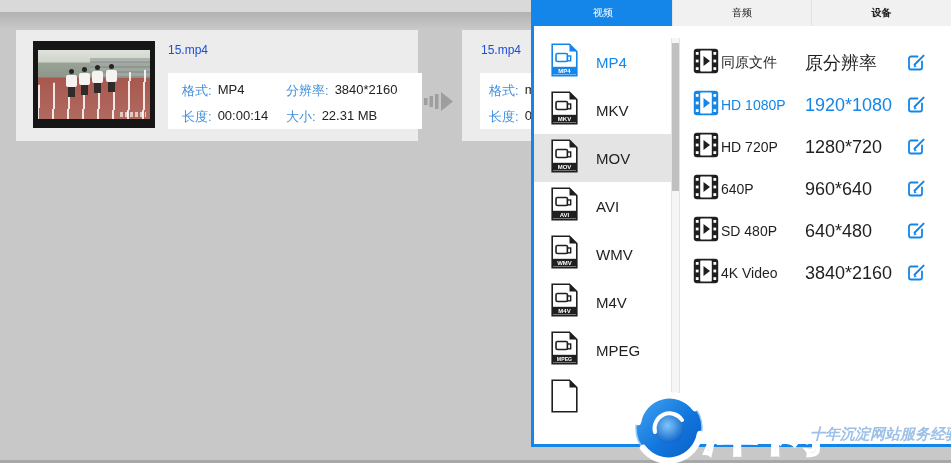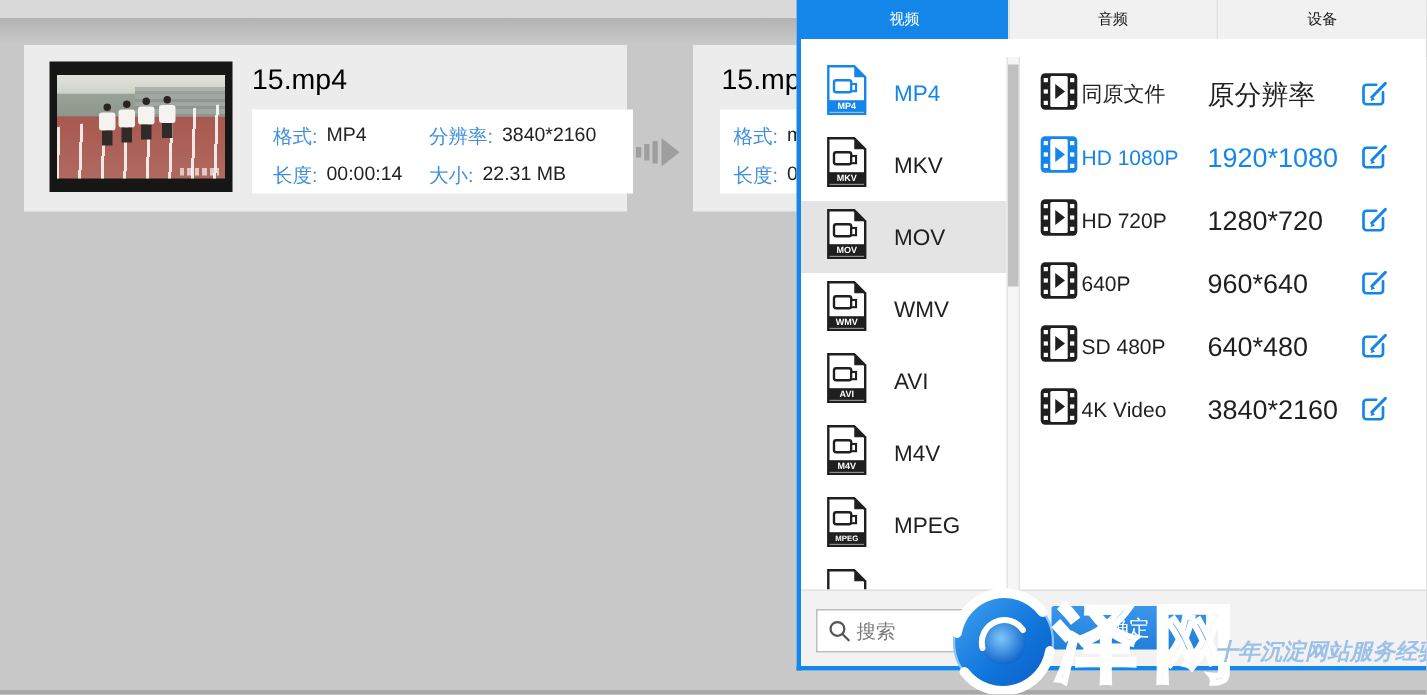--- a/index.html
+++ b/index.html
@@ -10,21 +10,21 @@
   
   .topbar   { position:absolute; left:0; top:0; width:951px; height:12px; background:#d9d9d9; z-index:0; }
   .topshadow{ position:absolute; left:0; top:12px; width:951px; height:17px;
               background:linear-gradient(#b2b2b2,#c8c8c8); z-index:0; }
   .bottomedge{ position:absolute; left:0; top:460px; width:951px; height:3px; background:#a8a8a8; z-index:0; }
 
   
   .card { position:absolute; top:30px; height:111px; background:#ececec; z-index:1; }
   .card.source { left:16px;  width:402px; }
   .card.target { left:462px; width:300px; }
-  .card-title { position:absolute; top:13px; font-size:19px; color:#000000; }
+  .card-title { position:absolute; top:13px; font-size:12px; color:#1d4ed8; }
   .source .card-title { left:152px; }
   .target .card-title { left:19px; }
   .infobox { position:absolute; top:43px; height:56px; background:#ffffff;
              padding:9px 0 0 14px; font-size:13px; }
   .source .infobox { left:152px; width:254px; }
   .target .infobox { left:18px;  width:254px; padding-left:9px; }
   .inforow { display:flex; margin-bottom:8px; white-space:nowrap; }
   .pair1 { width:104px; display:flex; }
   .pair2 { display:flex; }
   .ilabel { color:#3f8fdd; margin-right:6px; }
@@ -52,21 +52,21 @@
 
   
   .flow-arrow { position:absolute; left:424px; top:91px; z-index:1; }
 
   
   .panel { position:absolute; left:531px; top:0; width:420px; height:447px; z-index:2;
            border-left:3px solid #1486e9; border-bottom:3px solid #1486e9; background:#fff; }
   .tabs { display:flex; height:38px; }
   .tab  { width:140px; height:26px; display:flex; align-items:center; justify-content:center;
           font-size:10px; color:#1b1b1b; background:#f1f1f1; border-right:1px solid #e3e3e3; }
-  .tab:last-child { border-right:none; }
+  .tab:last-child { border-right:none;font-weight:bold; }
   .tab.active { background:#1486e9; color:#fff; }
 
   .panel-body { position:relative; height:355px; display:flex; }
   .sidebar { width:137px; background:#fff; }
   .side-row { height:48px; display:flex; align-items:center; padding-left:16px; color:#1f1f1f; }
   .side-row.hover { background:#e4e4e4; }
   .side-row .flabel { margin-left:17px; font-size:15px; }
   .side-row.sel { color:#1486e9; }
   .side-row.sel .flabel { color:#1486e9; }
   .fileicon { color:#1f1f1f; }
@@ -253,38 +253,38 @@
       </div>
 
       <div class="side-row">
         <span class="fileicon">
           <svg width="29" height="34" viewBox="0 0 29 34">
             <path d="M2.2,1.2 h17.3 l7.3,7.3 v24.3 h-24.6 z" fill="#fff" stroke="currentColor" stroke-width="1.6"></path>
             <polygon points="19.5,1.2 26.8,8.5 19.5,8.5" fill="currentColor"></polygon>
             <rect x="6" y="10.5" width="11.5" height="8" rx="1.5" fill="none" stroke="currentColor" stroke-width="1.6"></rect>
             <rect x="17.5" y="13" width="3.2" height="4.8" fill="#fff" stroke="currentColor" stroke-width="1.4"></rect>
             <rect x="2.2" y="23.8" width="24.6" height="7.8" fill="currentColor"></rect>
+            <text x="14.5" y="29.8" text-anchor="middle" fill="#fff" font-size="6" font-weight="bold">AVI</text>
+          </svg>
+        </span>
+        <span class="flabel">AVI</span>
+      </div>
+
+      <div class="side-row">
+        <span class="fileicon">
+          <svg width="29" height="34" viewBox="0 0 29 34">
+            <path d="M2.2,1.2 h17.3 l7.3,7.3 v24.3 h-24.6 z" fill="#fff" stroke="currentColor" stroke-width="1.6"></path>
+            <polygon points="19.5,1.2 26.8,8.5 19.5,8.5" fill="currentColor"></polygon>
+            <rect x="6" y="10.5" width="11.5" height="8" rx="1.5" fill="none" stroke="currentColor" stroke-width="1.6"></rect>
+            <rect x="17.5" y="13" width="3.2" height="4.8" fill="#fff" stroke="currentColor" stroke-width="1.4"></rect>
+            <rect x="2.2" y="23.8" width="24.6" height="7.8" fill="currentColor"></rect>
             <text x="14.5" y="29.8" text-anchor="middle" fill="#fff" font-size="6" font-weight="bold">WMV</text>
           </svg>
         </span>
         <span class="flabel">WMV</span>
-      </div>
-
-      <div class="side-row">
-        <span class="fileicon">
-          <svg width="29" height="34" viewBox="0 0 29 34">
-            <path d="M2.2,1.2 h17.3 l7.3,7.3 v24.3 h-24.6 z" fill="#fff" stroke="currentColor" stroke-width="1.6"></path>
-            <polygon points="19.5,1.2 26.8,8.5 19.5,8.5" fill="currentColor"></polygon>
-            <rect x="6" y="10.5" width="11.5" height="8" rx="1.5" fill="none" stroke="currentColor" stroke-width="1.6"></rect>
-            <rect x="17.5" y="13" width="3.2" height="4.8" fill="#fff" stroke="currentColor" stroke-width="1.4"></rect>
-            <rect x="2.2" y="23.8" width="24.6" height="7.8" fill="currentColor"></rect>
-            <text x="14.5" y="29.8" text-anchor="middle" fill="#fff" font-size="6" font-weight="bold">AVI</text>
-          </svg>
-        </span>
-        <span class="flabel">AVI</span>
       </div>
 
       <div class="side-row">
         <span class="fileicon">
           <svg width="29" height="34" viewBox="0 0 29 34">
             <path d="M2.2,1.2 h17.3 l7.3,7.3 v24.3 h-24.6 z" fill="#fff" stroke="currentColor" stroke-width="1.6"></path>
             <polygon points="19.5,1.2 26.8,8.5 19.5,8.5" fill="currentColor"></polygon>
             <rect x="6" y="10.5" width="11.5" height="8" rx="1.5" fill="none" stroke="currentColor" stroke-width="1.6"></rect>
             <rect x="17.5" y="13" width="3.2" height="4.8" fill="#fff" stroke="currentColor" stroke-width="1.4"></rect>
             <rect x="2.2" y="23.8" width="24.6" height="7.8" fill="currentColor"></rect>
@@ -482,32 +482,20 @@
             <path d="M12.5,4.5 H6 a2,2 0 0 0 -2,2 v9 a2,2 0 0 0 2,2 h9 a2,2 0 0 0 2,-2 V9.5" fill="none" stroke="currentColor" stroke-width="1.8" stroke-linecap="round"></path>
             <path d="M9.5,12.8 L18.6,3.6" stroke="currentColor" stroke-width="2" stroke-linecap="round"></path>
             <polygon points="9.8,12.5 8.7,15.5 11.7,14.4" fill="currentColor"></polygon>
           </svg>
         </span>
       </div>
 
     </div>
   </div>
 
-  <div class="searchstrip">
-    <div class="searchbox">
-      <span class="mag">
-        <svg width="16" height="16" viewBox="0 0 16 16">
-          <circle cx="6.3" cy="6.3" r="4.6" fill="none" stroke="#555" stroke-width="1.5"></circle>
-          <line x1="9.8" y1="9.8" x2="13.8" y2="13.8" stroke="#555" stroke-width="1.5" stroke-linecap="round"></line>
-        </svg>
-      </span>
-      <input type="text" placeholder="搜索" style="">
-    </div>
-    <button class="okbtn">确定</button>
-  </div>
 </div>
 
 <div class="watermark">
   <span class="swirl">
     <svg width="72" height="71" viewBox="0 0 72 71">
       <defs>
         <linearGradient id="swg" x1="0" y1="0" x2="1" y2="1">
           <stop offset="0" stop-color="#45a5f2"></stop>
           <stop offset="0.55" stop-color="#1176dd"></stop>
           <stop offset="1" stop-color="#0a5cc2"></stop>

